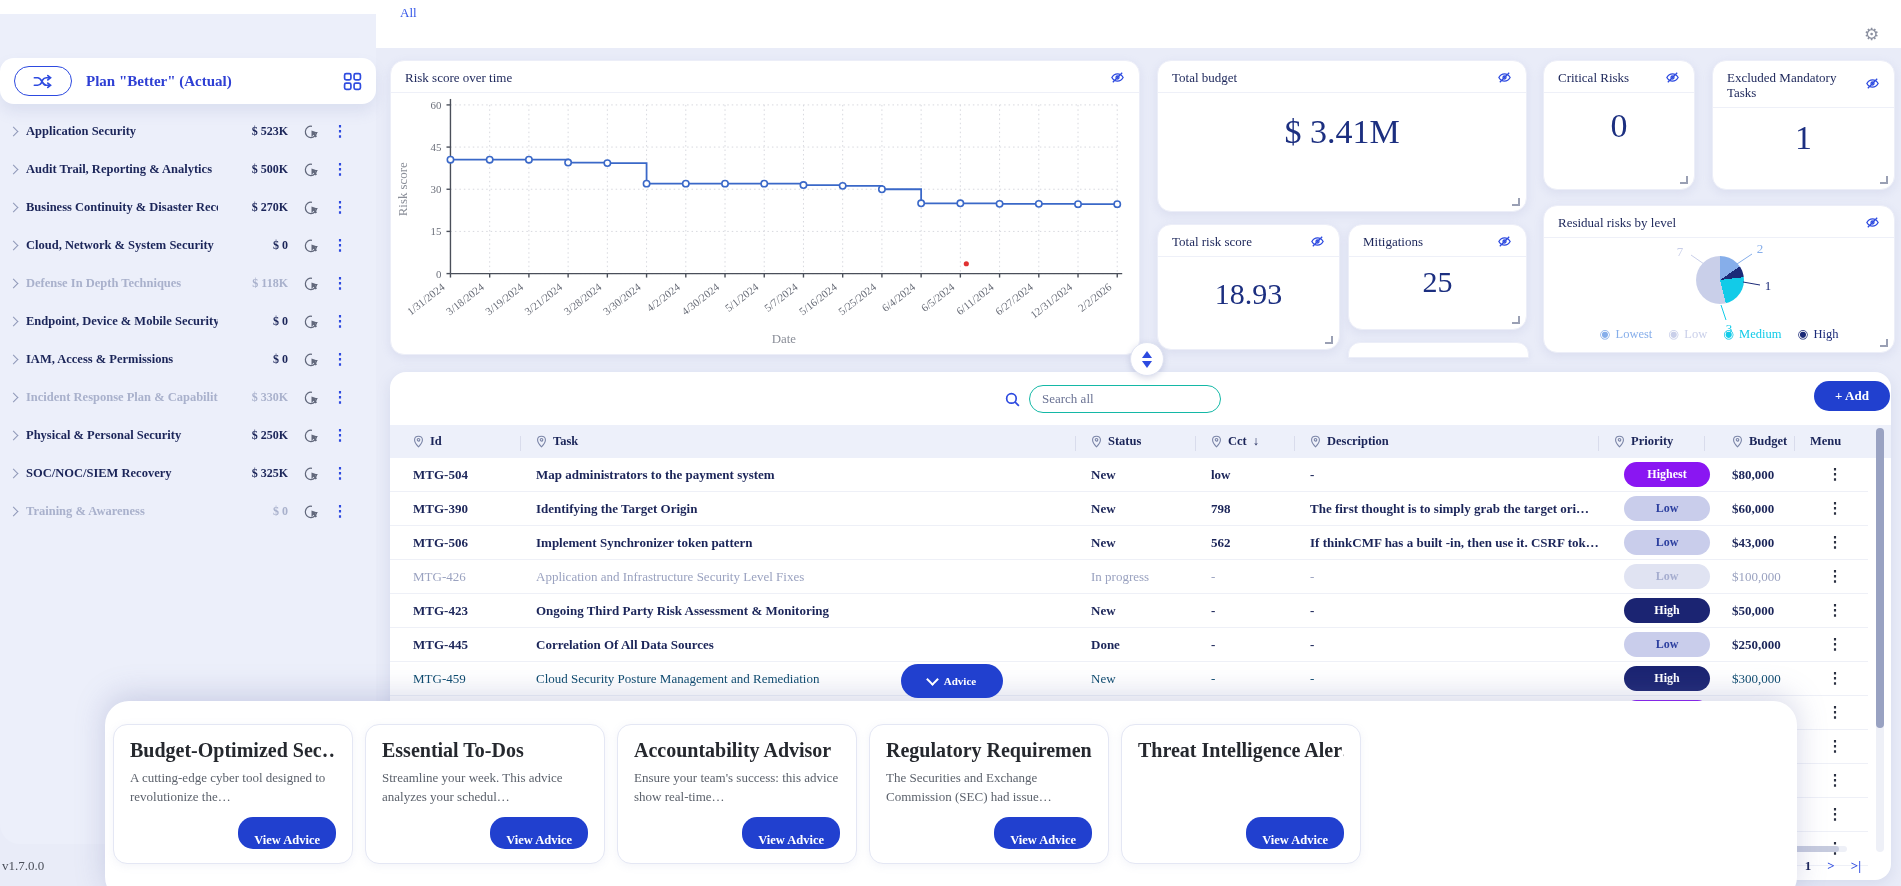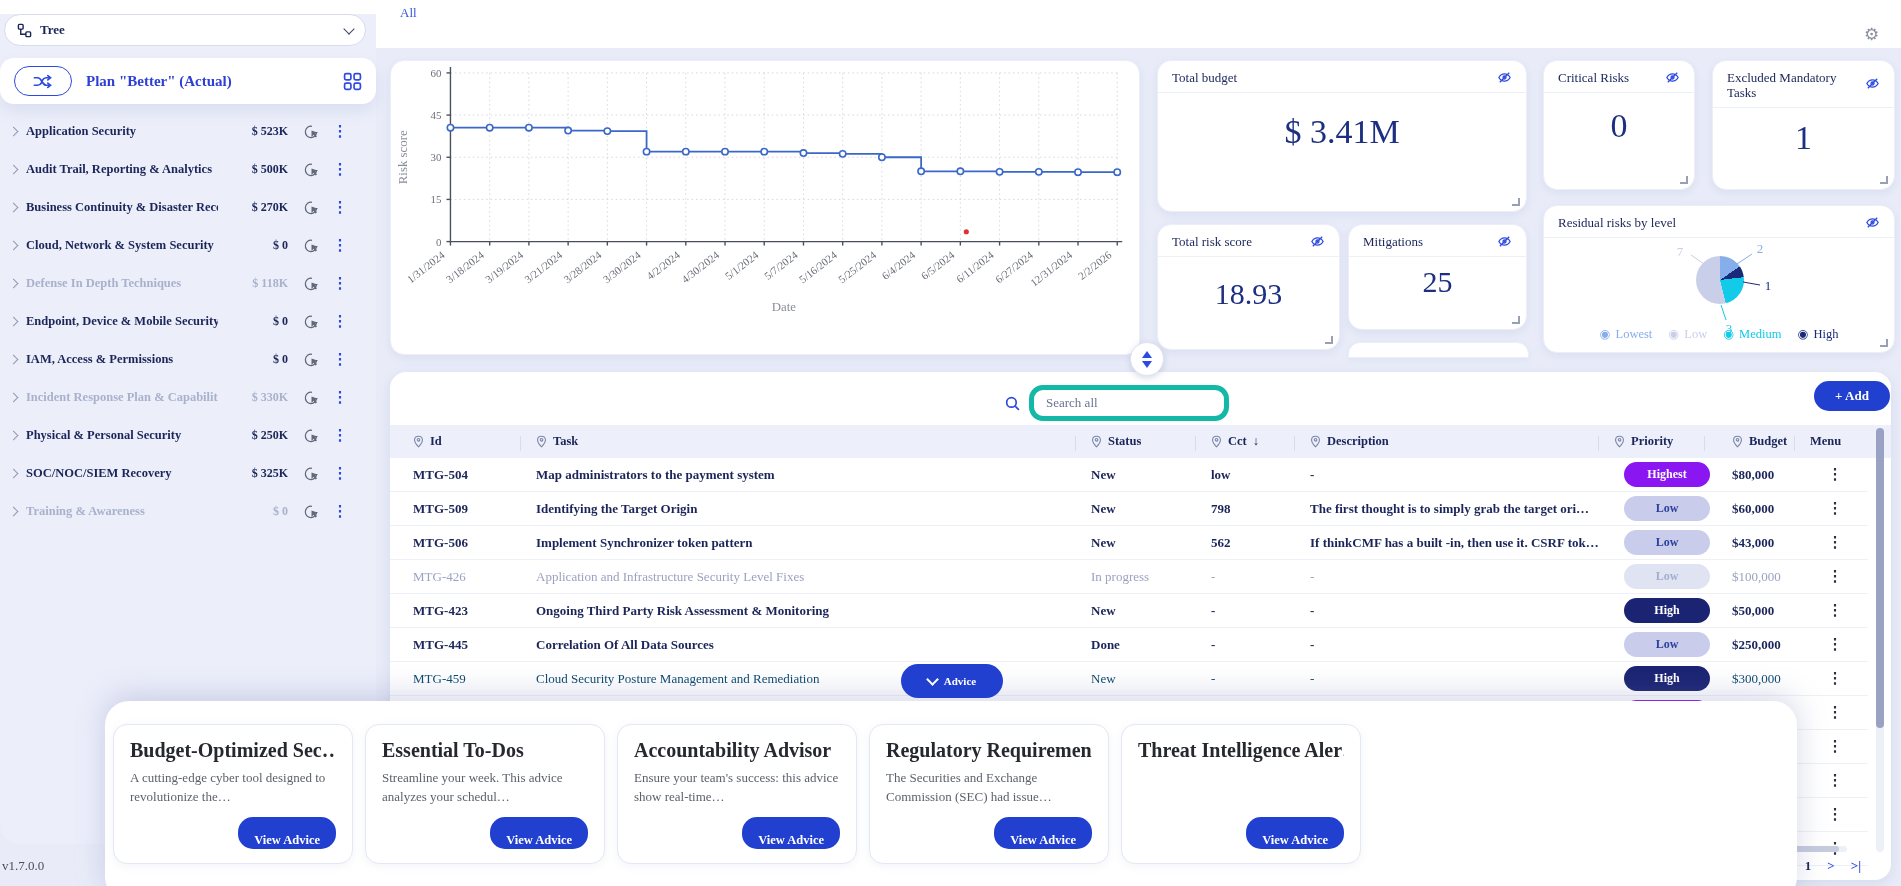--- a/index.html
+++ b/index.html
@@ -64,21 +64,21 @@
             border:1px solid #dfe3f2;box-shadow:0 2px 6px rgba(120,130,180,.3);display:flex;flex-direction:column;
             align-items:center;justify-content:center;gap:3px;z-index:8;cursor:pointer;}
   .tri-up{width:0;height:0;border-left:5px solid transparent;border-right:5px solid transparent;
           border-bottom:7px solid var(--accent-icon);}
   .tri-down{width:0;height:0;border-left:5px solid transparent;border-right:5px solid transparent;
             border-top:7px solid var(--accent-icon);}
   
   .tpanel{position:absolute;left:390px;top:372px;width:1501px;height:508px;background:#fff;border-radius:16px;
           box-shadow:0 4px 14px rgba(130,140,190,.18);z-index:1;overflow:hidden;}
   .search-wrap{position:absolute;left:614px;top:13px;display:flex;align-items:center;gap:8px;}
-  .search-input{width:166px;height:26px;border:5px solid #14b8a6;border-radius:14px;padding:0 12px;
+  .search-input{width:166px;height:26px;border:1px solid #14b8a6;border-radius:14px;padding:0 12px;
                 font-size:13px;color:#1b2559;outline:none;font-family:inherit;background:#fff;}
   .search-input::placeholder{color:#6b7394;}
   .btn{background:var(--accent);color:#fff;border:none;border-radius:15px;font-weight:700;
        font-family:inherit;cursor:pointer;}
   .add-btn{position:absolute;left:1424px;top:9px;width:76px;height:30px;font-size:13px;}
   .thead,.trow{display:grid;grid-template-columns:123px 555px 120px 99px 304px 106px 90px 50px;
                padding-left:23px;align-items:center;font-size:13px;}
   .thead{position:absolute;left:0;top:53px;width:1478px;height:33px;background:#edf0fa;font-weight:700;}
   .hcell{display:flex;align-items:center;gap:6px;position:relative;font-size:12.5px;}
   .hcell:not(:first-child)::before{content:'';position:absolute;left:-16px;top:2px;width:1px;height:15px;background:#d9dcec;}
@@ -120,31 +120,20 @@
 </style>
 </head>
 <body>
 
 <div class="stage">
   <div class="topstrip"></div>
   <span class="all-tab">All</span>
   <span class="gear">⚙</span>
 
   <div class="sidebar">
-    <div class="tree-pill">
-      <span style="display:flex">
-        <svg viewBox="0 0 16 16" width="15" height="15" fill="none" stroke="#1b2559" stroke-width="1.5">
-          <rect x="1.5" y="1.5" width="5" height="5" rx="1"></rect>
-            <rect x="9.5" y="9.5" width="5" height="5" rx="1"></rect>
-          <path d="M4 6.5v5.5h5.5"></path>
-          </svg>
-      </span>
-      <span class="lbl">Tree</span>
-      <span class="chev-down"></span>
-    </div>
     <div class="plan-band">
       <span class="shuffle-pill">
         <svg viewBox="0 0 20 14" width="22" height="15" stroke="#2e4be0" stroke-width="1.6" fill="none" stroke-linecap="round">
           <path d="M2 3.5h3c4 0 4 7 8 7h3"></path>
             <path d="M2 10.5h3c1.6 0 2.7-1 3.6-2.4M16 3.5h-3c-1.6 0-2.7 1-3.6 2.4"></path>
           <path d="M14.5 1.5l2.5 2-2.5 2"></path>
             <path d="M14.5 8.5l2.5 2-2.5 2"></path>
           </svg>
       </span>
       <span class="plan-title">Plan "Better" (Actual)</span>
@@ -288,20 +277,30 @@
               <path d="M9 8l7 2.2-3 1.2 1.8 3-1.6 1-1.9-2.9-2.3 2.4z" fill="#4a5166" stroke="none"></path>
             </svg>
           </span>
     <span class="kebab blue">⋮</span>
   </div>
       </div>
   </div>
   <span class="version">v1.7.0.0</span>
 
   <div class="card" style="left:390px;top:60px;width:750px;height:295px;">
+    <div class="card-h">
+      <span class="t">Risk score over time</span>
+      <span class="eye">
+        <svg viewBox="0 0 16 16" width="15" height="15" fill="none" stroke="currentColor" stroke-width="1.4">
+          <path d="M2 8s2.2-3.8 6-3.8S14 8 14 8s-2.2 3.8-6 3.8S2 8 2 8z"></path>
+            <circle cx="8" cy="8" r="1.6"></circle>
+            <path d="M3 13L13 3"></path>
+          </svg>
+      </span>
+    </div>
     <svg id="risk-chart" viewBox="0 0 750 258" width="748" height="256">
         <line x1="58" y1="182" x2="730" y2="182" class="grid-ln"></line>
         <line x1="54" y1="182" x2="58" y2="182" class="axis-ln"></line>
         <text x="49" y="186" class="tick" text-anchor="end">0</text>
         <line x1="58" y1="139.5" x2="730" y2="139.5" class="grid-ln"></line>
         <line x1="54" y1="139.5" x2="58" y2="139.5" class="axis-ln"></line>
         <text x="49" y="143.5" class="tick" text-anchor="end">15</text>
         <line x1="58" y1="97" x2="730" y2="97" class="grid-ln"></line>
         <line x1="54" y1="97" x2="58" y2="97" class="axis-ln"></line>
         <text x="49" y="101" class="tick" text-anchor="end">30</text>
@@ -590,21 +589,21 @@
     <span class="cell">-</span>
     <span class="c-pill">
             <span class="pill v-highest">Highest</span>
           </span>
     <span class="cell c-budget">$80,000</span>
     <span class="c-menu">
             <span class="kebab dark">⋮</span>
           </span>
   </div>
         <div class="trow bold">
-    <span class="cell">MTG-509</span>
+    <span class="cell">MTG-390</span>
     <span class="cell">Identifying the Target Origin</span>
     <span class="cell">New</span>
     <span class="cell">798</span>
     <span class="cell">The first thought is to simply grab the target ori…</span>
     <span class="c-pill">
             <span class="pill v-low">Low</span>
           </span>
     <span class="cell c-budget">$60,000</span>
     <span class="c-menu">
             <span class="kebab dark">⋮</span>

